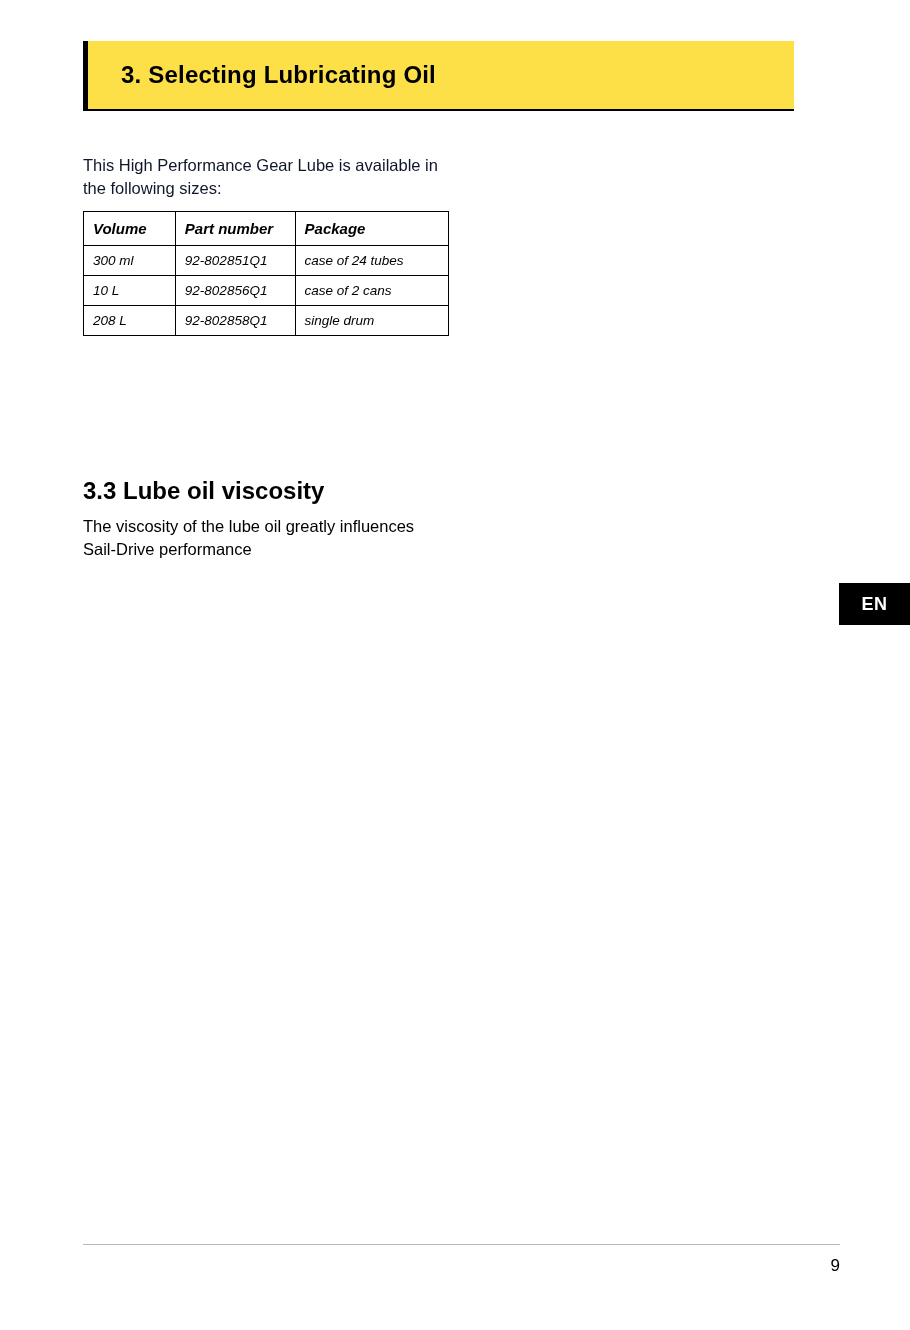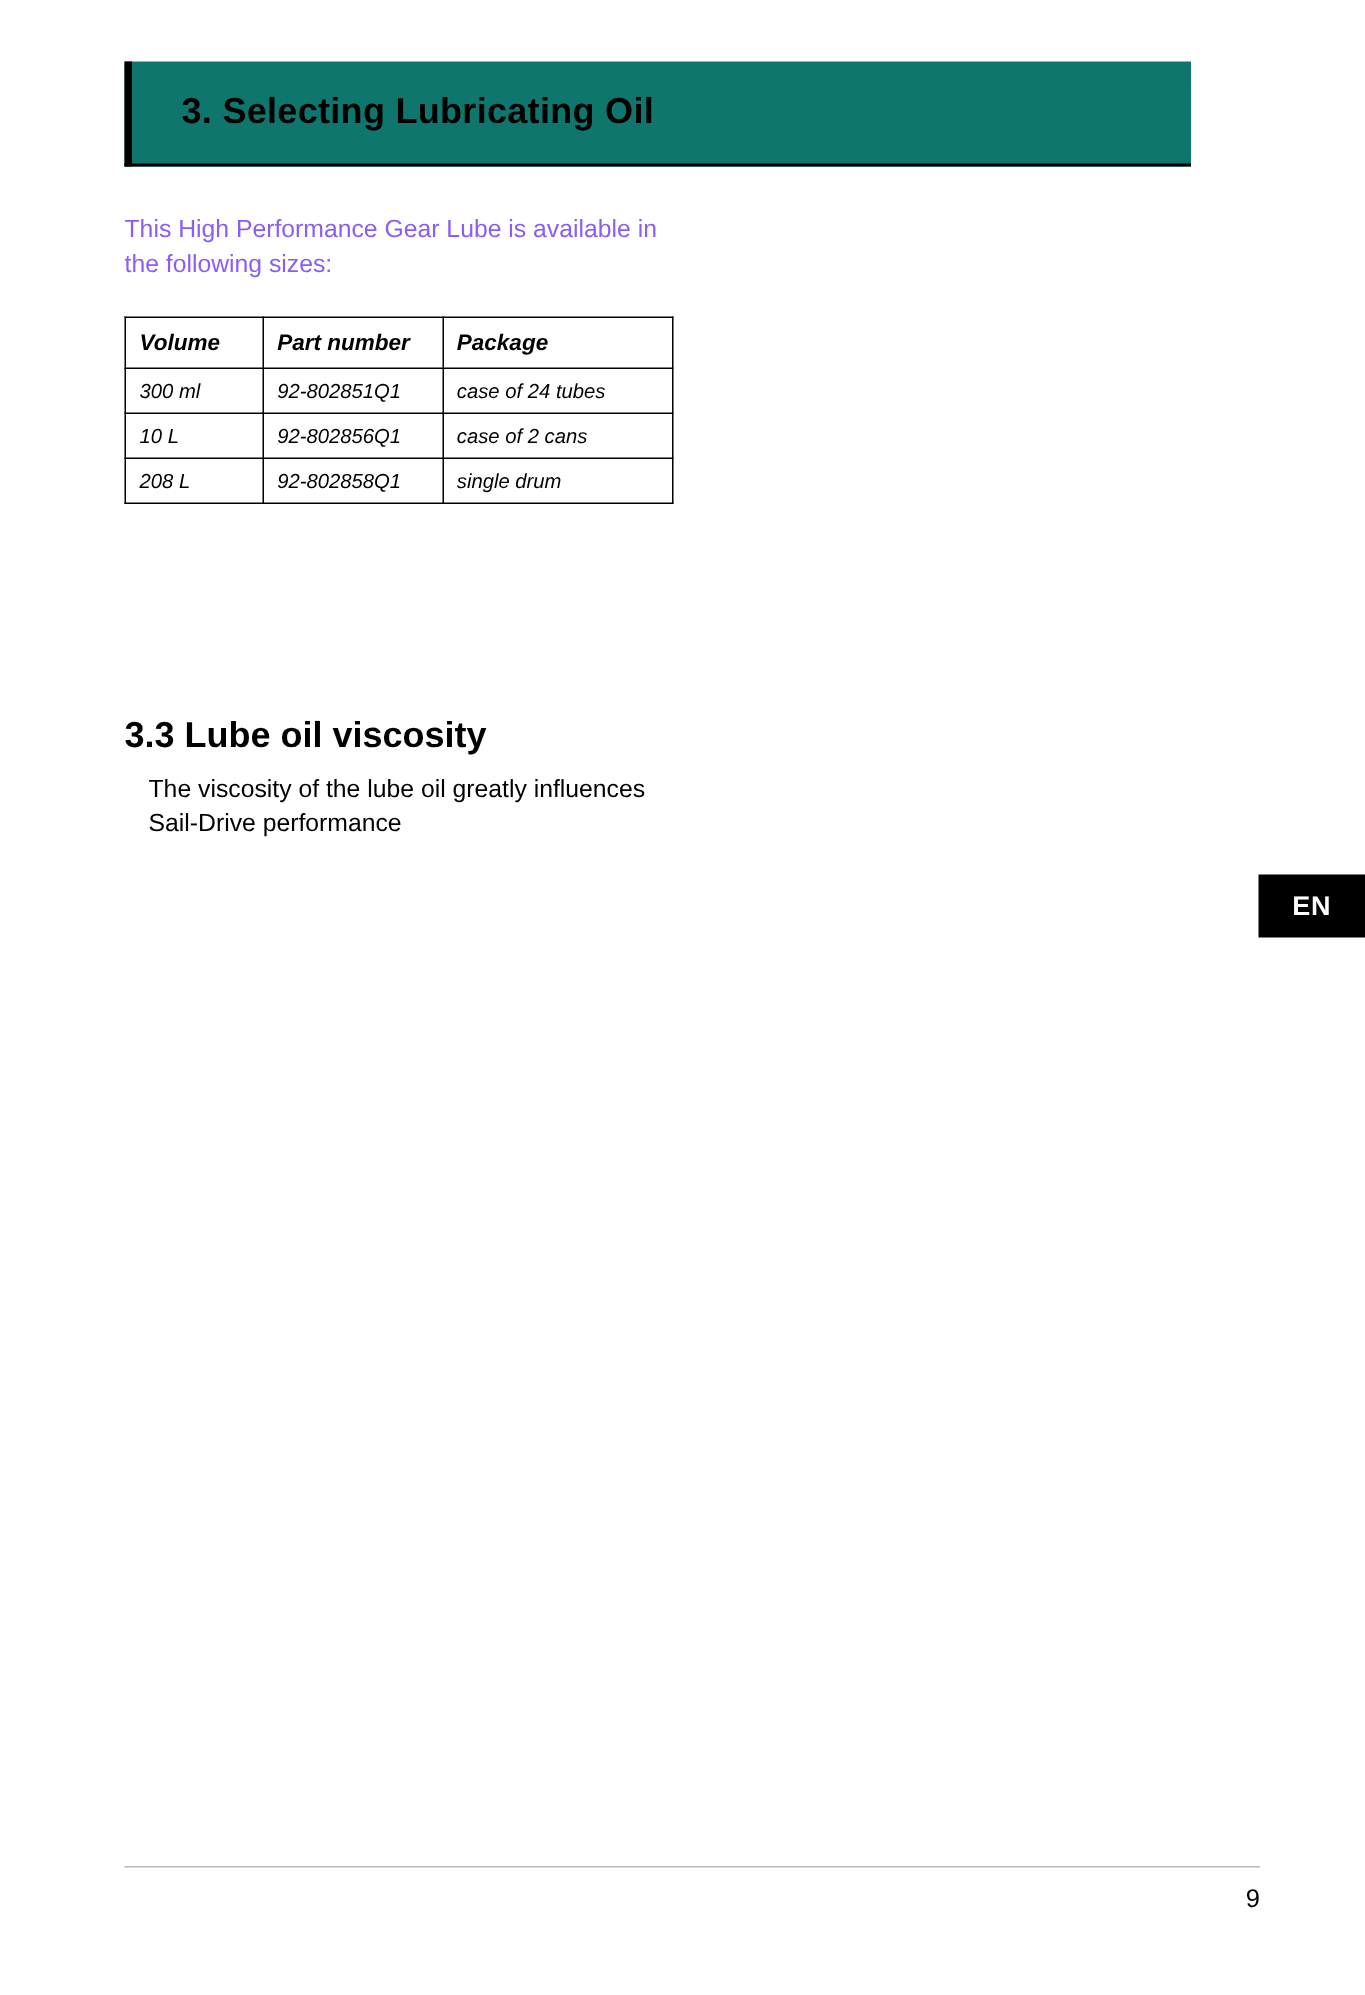--- a/index.html
+++ b/index.html
@@ -23,43 +23,43 @@
     height: 1330px;
   }
 
   
   .chapter-header {
     position: absolute;
     left: 83px;
     top: 41px;
     width: 711px;
     height: 70px;
-    background: #0f766e;
+    background: #fde047;
     border-left: 5px solid #000000;
     border-bottom: 2px solid #000000;
     display: flex;
     align-items: center;
   }
   .chapter-header .title {
     font-size: 24px;
     font-weight: bold;
     letter-spacing: 0.2px;
     padding-left: 33px;
     color: #000;
   }
 
   
   .intro {
     position: absolute;
     left: 83px;
-    top: 122px;
+    top: 134px;
     width: 375px;
     font-size: 16.5px;
     line-height: 23px;
-    color: #8b5cf6;
+    color: #0f172a;
     margin-top: 20px;
   }
 
   
   .spec-table {
     position: absolute;
     left: 83px;
     top: 211px;
     width: 366px;
     border-collapse: collapse;
@@ -97,21 +97,20 @@
 
   
   .body-par {
     position: absolute;
     left: 83px;
     top: 498px;
     width: 365px;
     font-size: 16.5px;
     line-height: 23px;
     color: #000;
-    margin-left: 16px;
   }
 
   
   .lang-tab {
     position: absolute;
     right: 0px;
     top: 583px;
     width: 71px;
     height: 42px;
     background: #000000;

